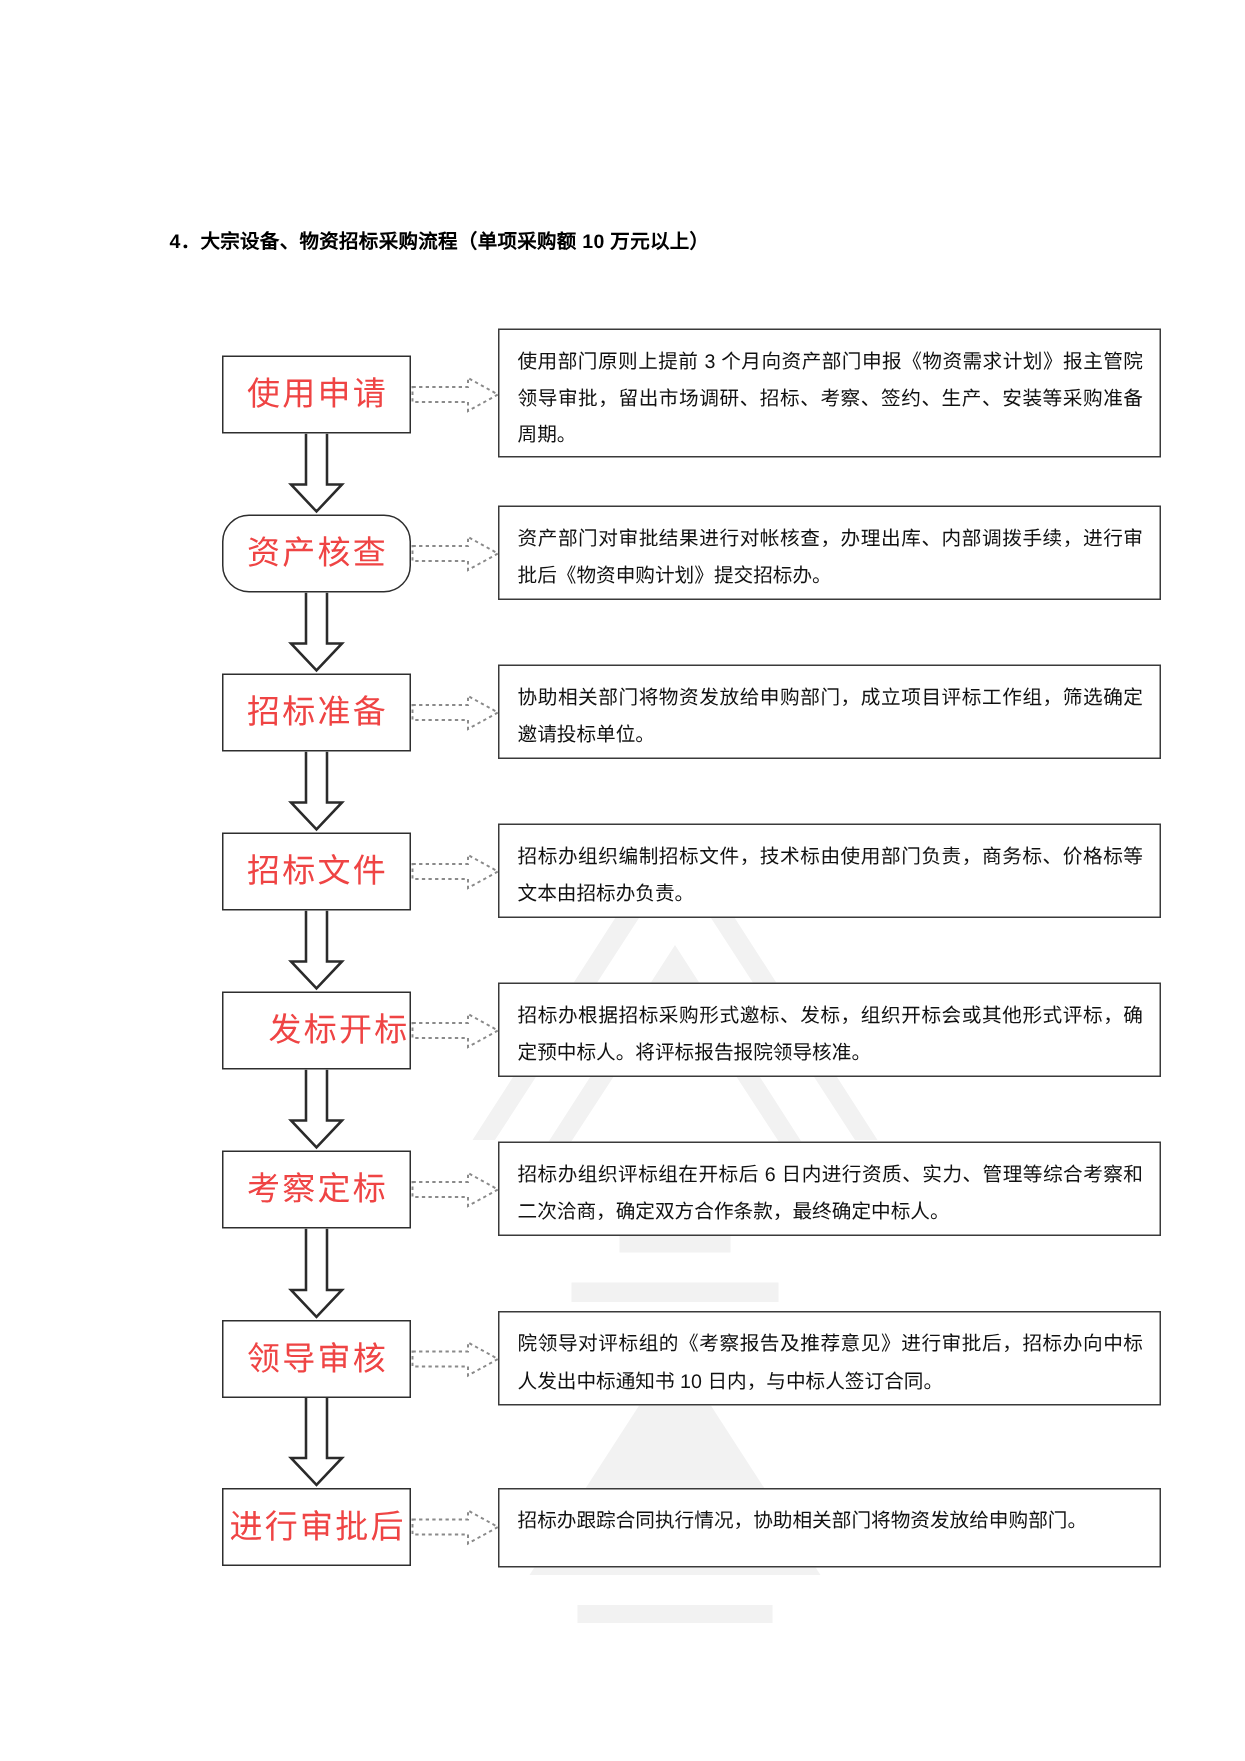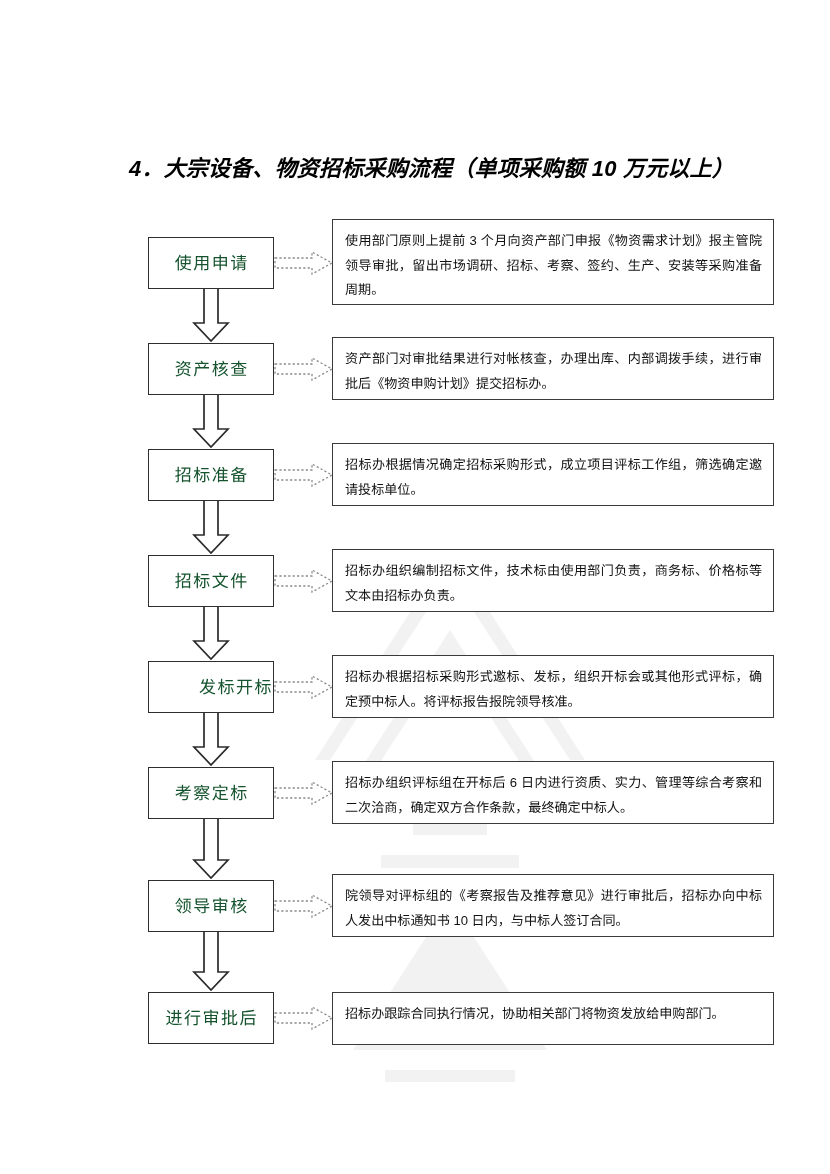--- a/index.html
+++ b/index.html
@@ -27,28 +27,27 @@
     width: 330px;
     height: 700px;
     pointer-events: none;
     z-index: 0;
   }
   #watermark svg { display: block; width: 100%; height: 100%; }
 
   
   #doc-title {
     position: absolute;
-    left: 129px;
+    left: 113px;
     top: 150px;
-    font-size: 22px;
+    font-size: 13px;
     font-weight: bold;
     letter-spacing: 0.2px;
     white-space: nowrap;
     z-index: 3;
-    font-style: italic;
   }
 
   
   #flow {
     position: absolute;
     left: 12px;
     top: 0;
     width: 830px;
     height: 882px;
     z-index: 2;
@@ -67,24 +66,24 @@
     width: 126px;
     height: 52px;
     box-sizing: border-box;
     border: 1.6px solid #2e2e2e;
     background: #ffffff;
     display: flex;
     align-items: center;
     justify-content: center;
   }
   .stage-label {
-    font-size: 17px;
+    font-size: 22px;
     letter-spacing: 1.5px;
     line-height: 1;
-    color: #14532d;
+    color: #ef4444;
     white-space: nowrap;
     padding-left: 1.5px;
   }
 
   
   .desc-box {
     position: absolute;
     left: 320px;
     width: 442px;
     box-sizing: border-box;
@@ -159,38 +158,38 @@
         <svg viewBox="0 0 40 54" xmlns="http://www.w3.org/2000/svg" aria-hidden="true">
           <path d="M13,0 L13,34 L3,34 L20,52 L37,34 L27,34 L27,0" fill="none" stroke="#2b2b2b" stroke-width="1.7" stroke-linejoin="miter"></path>
         </svg>
       </div>
     </div>
 
     <div class="step-row">
       <div class="desc-box" style="top:337px; height:63px;">
         <div class="desc-text">资产部门对审批结果进行对帐核查，办理出库、内部调拨手续，进行审批后《物资申购计划》提交招标办。</div>
       </div>
-      <div class="stage-box" style="top:343px;">
+      <div class="stage-box" style="top:343px;border-radius:18px;">
         <span class="stage-label">资产核查</span>
       </div>
       <div class="h-arrow" style="top:356px;">
         <svg viewBox="0 0 60 26" xmlns="http://www.w3.org/2000/svg" aria-hidden="true">
           <path d="M1,8 L38,8 L38,2 L58,13 L38,24 L38,18 L1,18 Z" fill="none" stroke="#8a8a8a" stroke-width="1.3" stroke-dasharray="2.2 2.2"></path>
         </svg>
       </div>
       <div class="v-arrow" style="top:395px; height:54px;">
         <svg viewBox="0 0 40 54" xmlns="http://www.w3.org/2000/svg" aria-hidden="true">
           <path d="M13,0 L13,34 L3,34 L20,52 L37,34 L27,34 L27,0" fill="none" stroke="#2b2b2b" stroke-width="1.7" stroke-linejoin="miter"></path>
         </svg>
       </div>
     </div>
 
     <div class="step-row">
       <div class="desc-box" style="top:443px; height:63px;">
-        <div class="desc-text">招标办根据情况确定招标采购形式，成立项目评标工作组，筛选确定邀请投标单位。</div>
+        <div class="desc-text">协助相关部门将物资发放给申购部门，成立项目评标工作组，筛选确定邀请投标单位。</div>
       </div>
       <div class="stage-box" style="top:449px;">
         <span class="stage-label">招标准备</span>
       </div>
       <div class="h-arrow" style="top:462px;">
         <svg viewBox="0 0 60 26" xmlns="http://www.w3.org/2000/svg" aria-hidden="true">
           <path d="M1,8 L38,8 L38,2 L58,13 L38,24 L38,18 L1,18 Z" fill="none" stroke="#8a8a8a" stroke-width="1.3" stroke-dasharray="2.2 2.2"></path>
         </svg>
       </div>
       <div class="v-arrow" style="top:501px; height:54px;">

